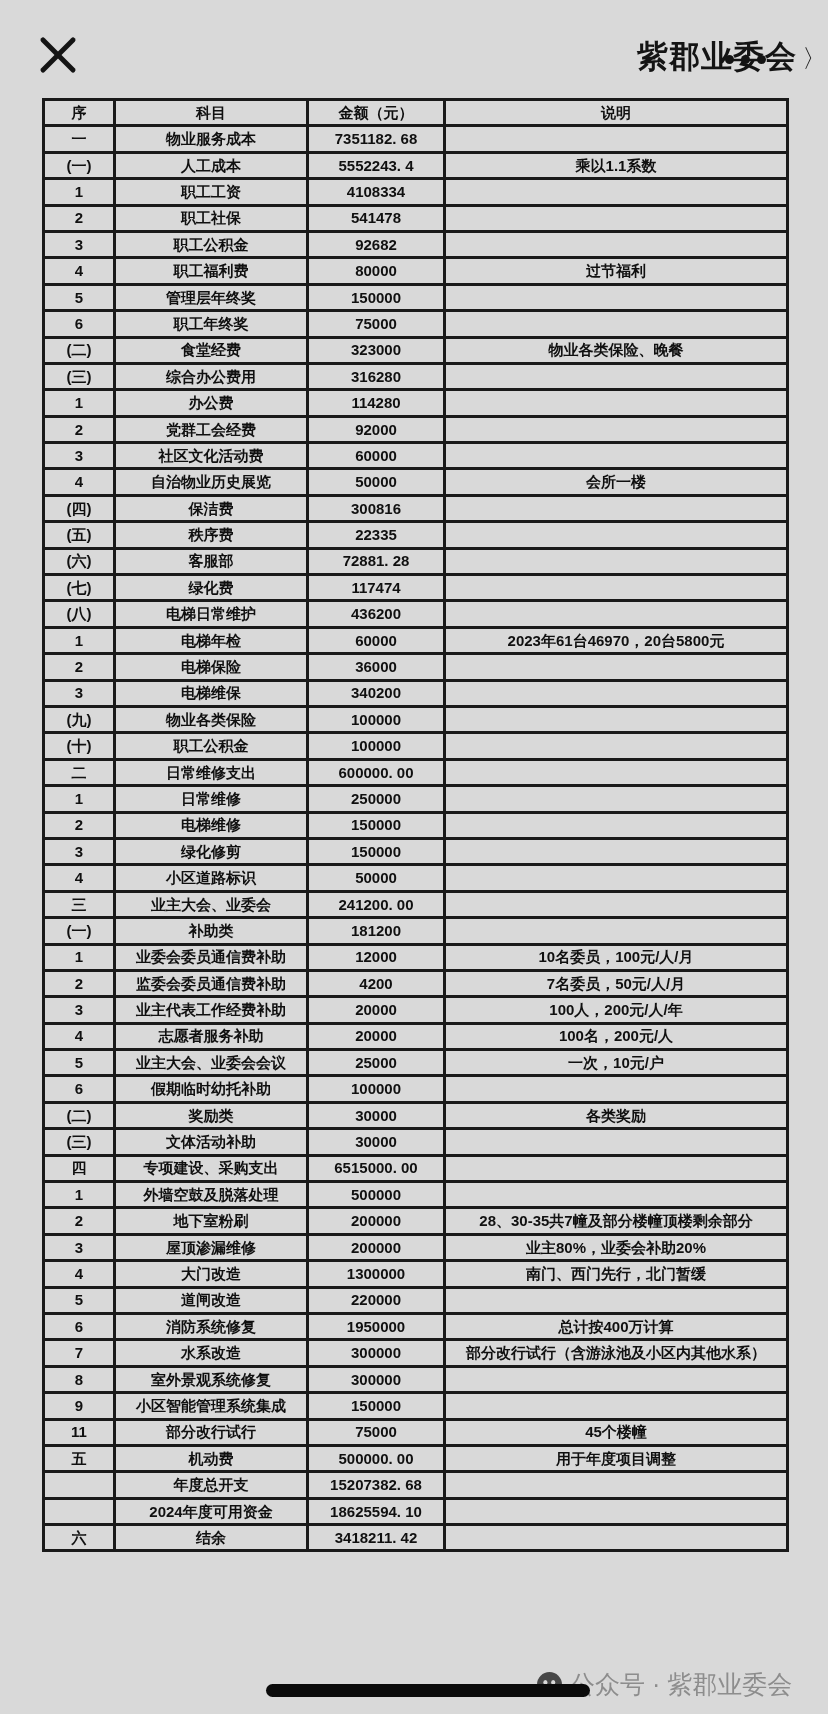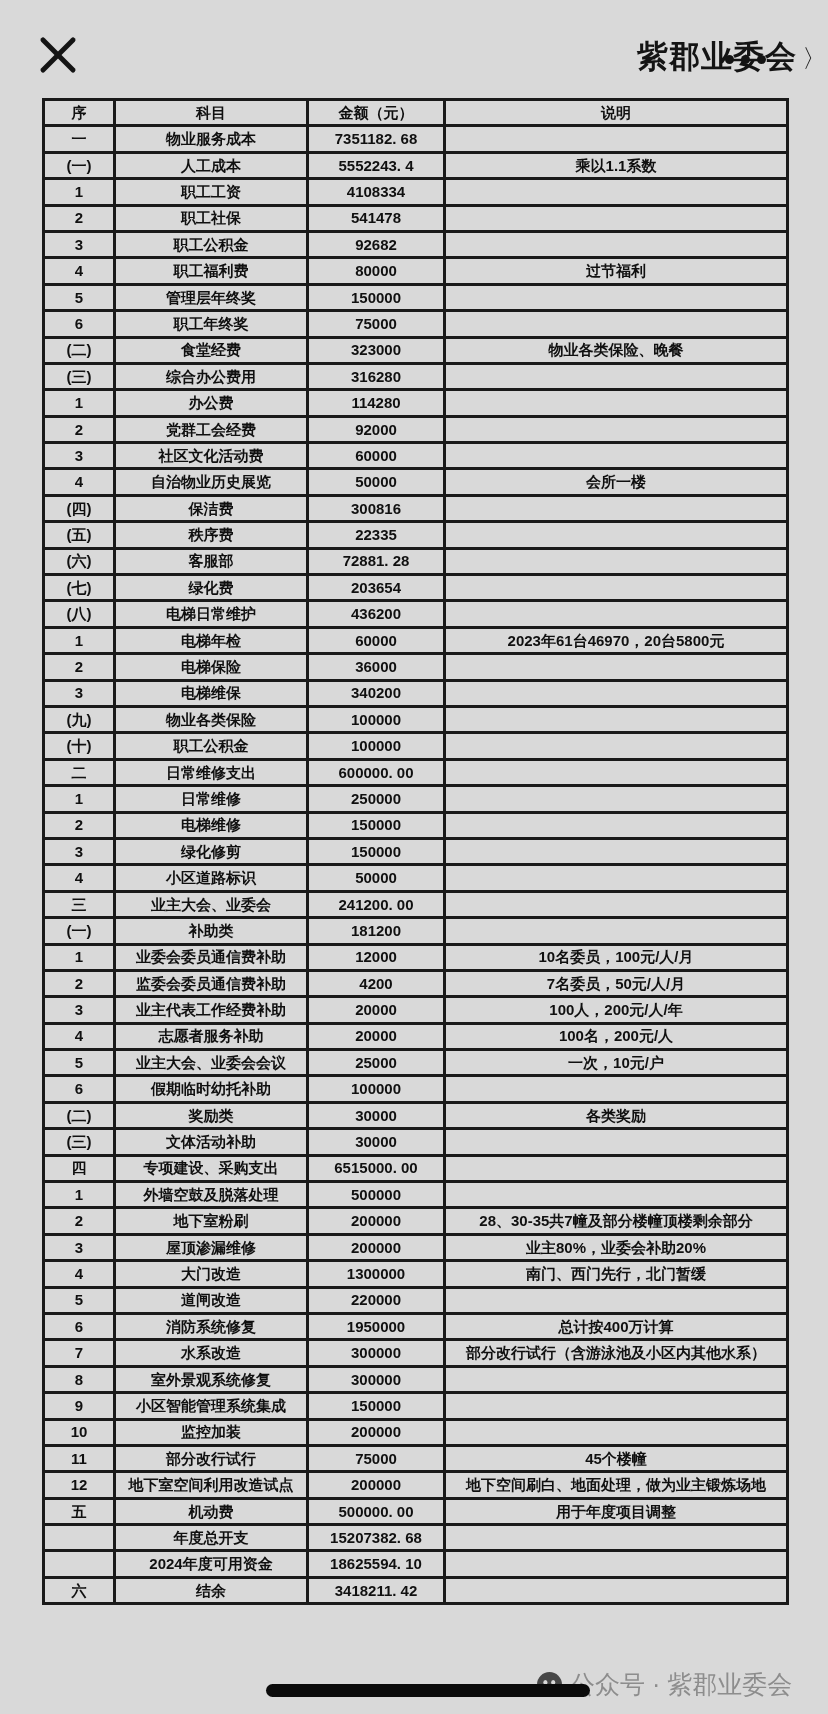--- a/index.html
+++ b/index.html
@@ -175,21 +175,21 @@
           </tr>
           <tr>
             <td>(六)</td>
             <td>客服部</td>
             <td>72881. 28</td>
             <td></td>
           </tr>
           <tr>
             <td>(七)</td>
             <td>绿化费</td>
-            <td>203654</td>
+            <td>117474</td>
             <td></td>
           </tr>
           <tr>
             <td>(八)</td>
             <td>电梯日常维护</td>
             <td>436200</td>
             <td></td>
           </tr>
           <tr>
             <td>1</td>
@@ -365,36 +365,24 @@
             <td>300000</td>
             <td></td>
           </tr>
           <tr>
             <td>9</td>
             <td>小区智能管理系统集成</td>
             <td>150000</td>
             <td></td>
           </tr>
           <tr>
-            <td>10</td>
-            <td>监控加装</td>
-            <td>200000</td>
-            <td></td>
-          </tr>
-          <tr>
             <td>11</td>
             <td>部分改行试行</td>
             <td>75000</td>
             <td>45个楼幢</td>
-          </tr>
-          <tr>
-            <td>12</td>
-            <td>地下室空间利用改造试点</td>
-            <td>200000</td>
-            <td>地下空间刷白、地面处理，做为业主锻炼场地</td>
           </tr>
           <tr>
             <td>五</td>
             <td>机动费</td>
             <td>500000. 00</td>
             <td>用于年度项目调整</td>
           </tr>
           <tr>
             <td></td>
             <td>年度总开支</td>

